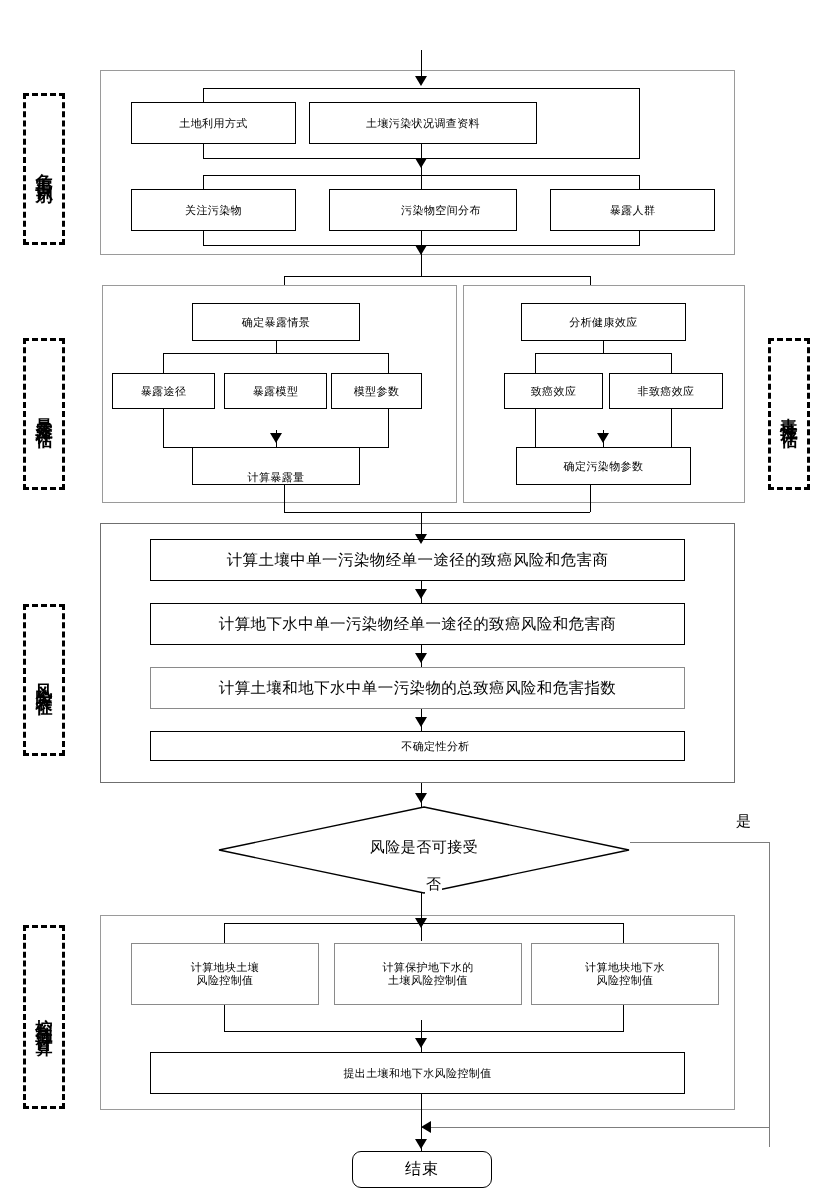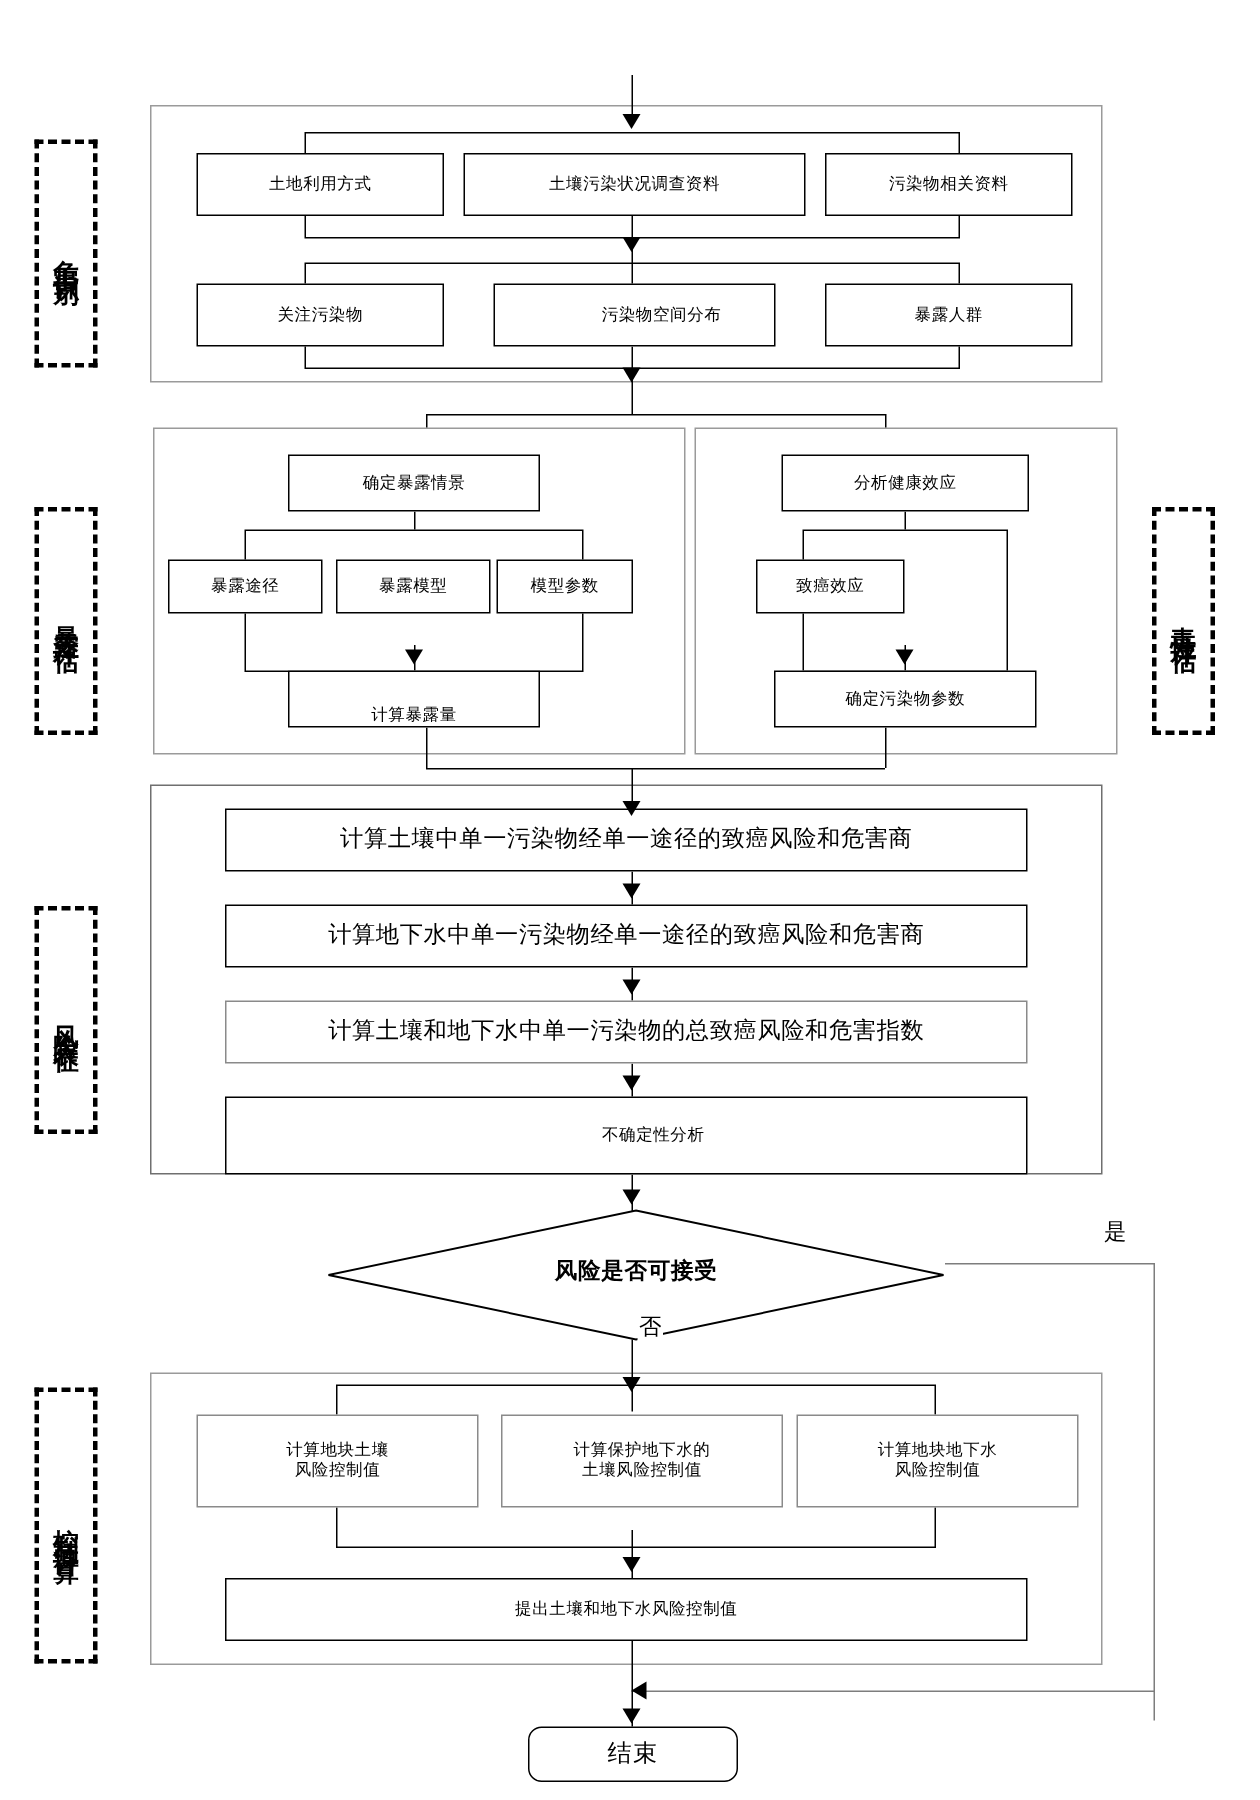--- a/index.html
+++ b/index.html
@@ -112,21 +112,20 @@
     letter-spacing: 5px;
     color: #000000;
     z-index: 7;
     padding: 6px 0;
   }
 
   
   .diamond-wrap {
     position: absolute;
     z-index: 4;
-    font-weight: bold;
   }
   .diamond-wrap svg { display: block; }
   .diamond-text {
     position: absolute;
     left: 0; right: 0;
     text-align: center;
     font-size: 15px;
     color: #000000;
     letter-spacing: 0.5px;
   }
@@ -157,23 +156,20 @@
   <div class="group" style="left:100px; top:70px; width:635px; height:185px;"></div>
 
   <div class="bracket" style="left:203px; top:88px; width:437px; height:71px;"></div>
 
   <div class="box" style="left:131px; top:102px; width:165px; height:42px;">
     <span>土地利用方式</span>
   </div>
   <div class="box" style="left:309px; top:102px; width:228px; height:42px;">
     <span>土壤污染状况调查资料</span>
   </div>
-  <div class="box" style="left:550px; top:102px; width:165px; height:42px;">
-    <span>污染物相关资料</span>
-  </div>
 
   <div class="vline" style="left:421px; top:144px; height:46px;"></div>
   <div class="arrow-down" style="left:415px; top:158px;"></div>
 
   <div class="bracket" style="left:203px; top:175px; width:437px; height:71px;"></div>
 
   <div class="box" style="left:131px; top:189px; width:165px; height:42px;">
     <span>关注污染物</span>
   </div>
   <div class="box" style="left:329px; top:189px; width:188px; height:42px;padding-left:36px;">
@@ -228,20 +224,23 @@
 
   <div class="box" style="left:521px; top:303px; width:165px; height:38px;">
     <span>分析健康效应</span>
   </div>
 
   <div class="vline" style="left:603px; top:341px; height:12px;"></div>
   <div class="bracket" style="left:535px; top:353px; width:137px; height:95px;"></div>
 
   <div class="box" style="left:504px; top:373px; width:99px; height:36px;">
     <span>致癌效应</span>
+  </div>
+  <div class="box" style="left:609px; top:373px; width:114px; height:36px;">
+    <span>非致癌效应</span>
   </div>
 
   <div class="vline" style="left:603px; top:430px; height:20px;"></div>
   <div class="arrow-down" style="left:597px; top:433px;"></div>
 
   <div class="box" style="left:516px; top:447px; width:175px; height:38px;">
     <span>确定污染物参数</span>
   </div>
 
   <div class="vline" style="left:284px; top:485px; height:27px;"></div>
@@ -267,21 +266,21 @@
   </div>
   <div class="vline" style="left:421px; top:645px; height:24px;"></div>
   <div class="arrow-down" style="left:415px; top:653px;"></div>
 
   <div class="box soft" style="left:150px; top:667px; width:535px; height:42px; font-size:15.5px;">
     <span>计算土壤和地下水中单一污染物的总致癌风险和危害指数</span>
   </div>
   <div class="vline" style="left:421px; top:709px; height:24px;"></div>
   <div class="arrow-down" style="left:415px; top:717px;"></div>
 
-  <div class="box" style="left:150px; top:731px; width:535px; height:52px;padding-left:36px;">
+  <div class="box" style="left:150px; top:731px; width:535px; height:30px;padding-left:36px;">
     <span>不确定性分析</span>
   </div>
 
   <div class="vline" style="left:421px; top:783px; height:26px;"></div>
   <div class="arrow-down" style="left:415px; top:793px;"></div>
 
   <div class="diamond-wrap" style="left:218px; top:806px; width:412px; height:88px;">
     <svg width="412" height="88" viewBox="0 0 412 88">
       <polygon points="206,1 411,44 206,87 1,44" fill="#ffffff" stroke="#000000" stroke-width="1.3"></polygon>
     </svg>

